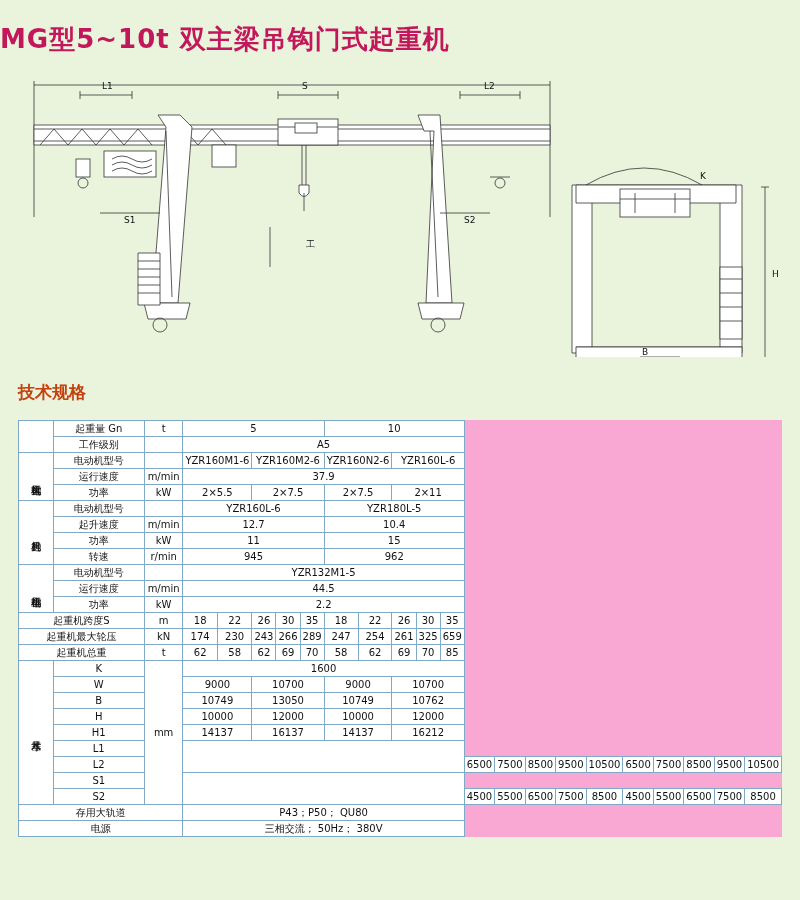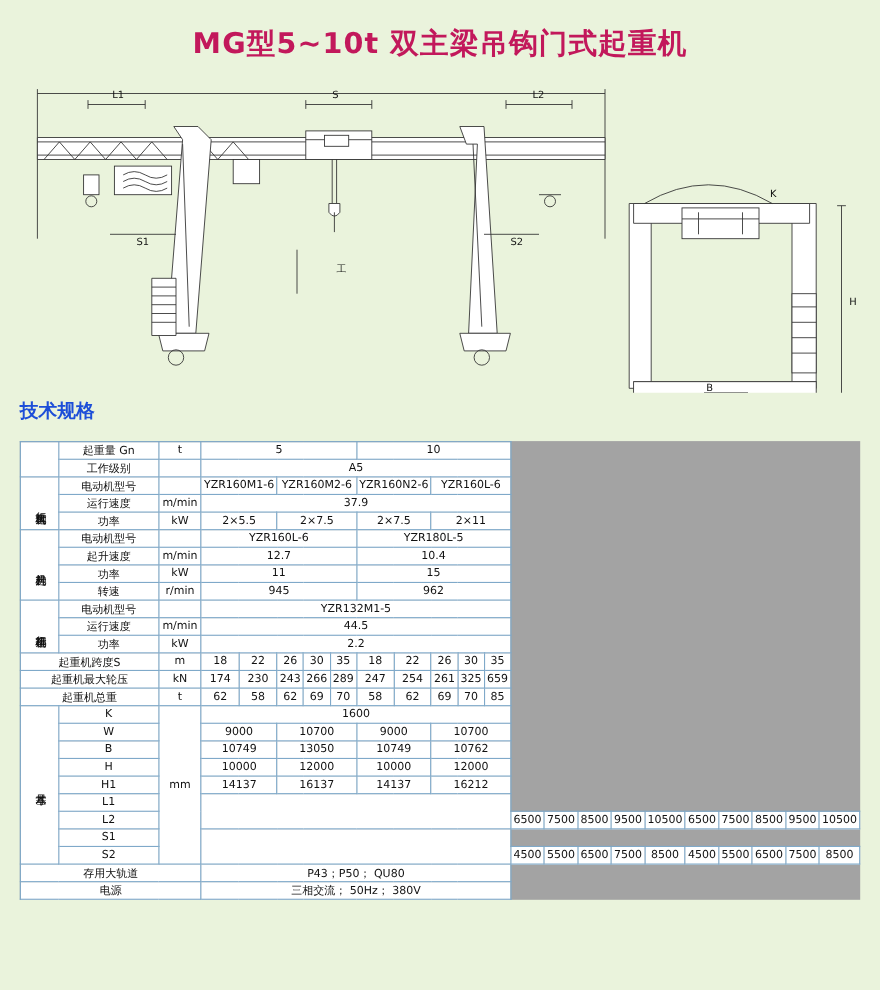--- a/index.html
+++ b/index.html
@@ -4,48 +4,48 @@
 <style>
   html,body{margin:0;padding:0;}
   body{
     width:800px;height:900px;
     background:#eaf3dc;
     font-family:"Liberation Sans", sans-serif;
     overflow:hidden;
     position:relative;
   }
   .title{
-    text-align:center;
+    text-align:left;
     color:#c2185b;
     font-size:26px;
     font-weight:bold;
     letter-spacing:1px;
     padding-top:22px;
     padding-bottom:6px;
     font-family:"DejaVu Sans", sans-serif;
   }
   .drawing{
     position:relative;
     width:760px;
     height:290px;
     margin:4px auto 0 auto;
   }
   .drawing svg{display:block;}
   .sec-title{
-    color:#1d4ed8;
+    color:#c2410c;
     font-size:17px;
     font-weight:bold;
-    margin:5px 0 6px 18px;
+    margin:24px 0 6px 18px;
     font-family:"DejaVu Sans", sans-serif;
   }
   table.spec{
     border-collapse:collapse;
     width:764px;
     margin:16px auto;
-    background:#a3a3a3;
+    background:#f9a8d4;
     font-size:10px;
     font-family:"DejaVu Sans", sans-serif;
   }
   table.spec td{
     border:1px solid #7fa9c9;
     text-align:center;
     height:15px;
     padding:0 2px;
     color:#111;
     background:#ffffff;

